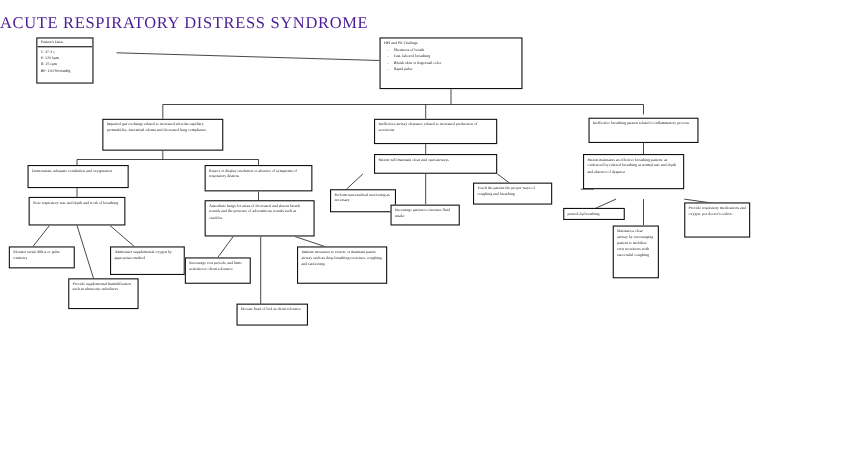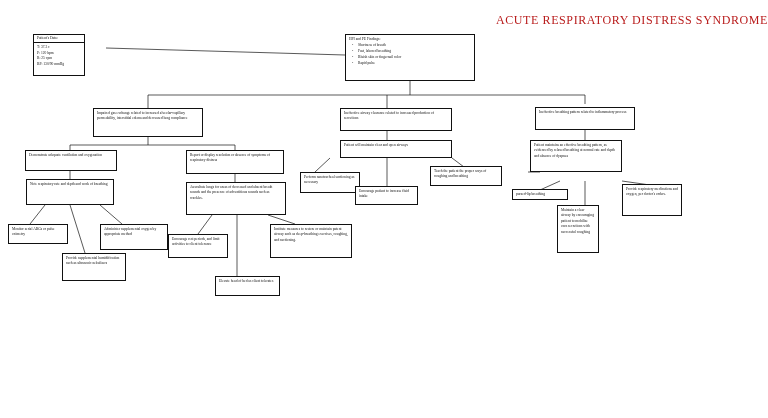--- a/index.html
+++ b/index.html
@@ -22,25 +22,25 @@
     font-size:3.6px;
     line-height:1.5;
     color:#111;
     overflow:hidden;
     z-index:3;
   }
   .title{
     position:absolute;
     left:0;right:0;
     top:13px;
-    text-align:right;
-    font-size:12px;
+    text-align:left;
+    font-size:15px;
     letter-spacing:.6px;
     font-family:"Liberation Serif", serif;
-    color:#b91c1c;
+    color:#4c1d95;
     z-index:4;
   }
   .box .hdr{display:block;border-bottom:1px solid #111;margin:-2px -3px 2px -3px;padding:1px 3px;}
   ul.bullets{list-style:none;margin:1px 0 0 0;padding:0;}
   ul.bullets li{position:relative;padding-left:9px;margin-bottom:.6px;}
   ul.bullets li:before{content:"-";position:absolute;left:3px;top:0;}
   .thick{border-width:1.6px;}
 </style>
 </head>
 <body>

